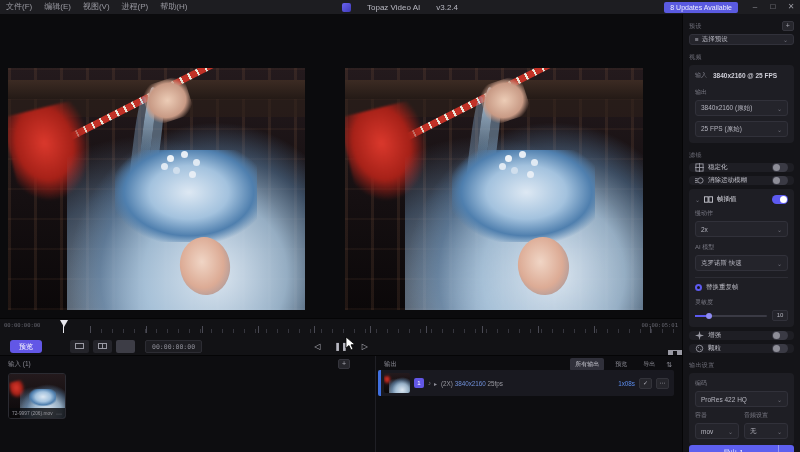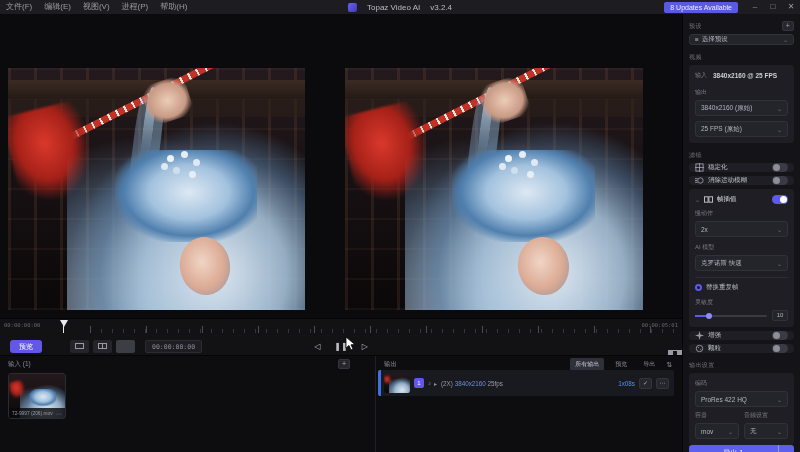--- a/index.html
+++ b/index.html
@@ -4,21 +4,21 @@
 <style>
   * { margin:0; padding:0; box-sizing:border-box; }
   html,body { background:#000; }
   body { font-family:"Liberation Sans", sans-serif; }
   .app { position:relative; width:800px; height:452px; background:#0f0f11; overflow:hidden; }
 
   
   .titlebar { position:absolute; top:0; left:0; width:800px; height:14px; background:#1d1d21;
     display:flex; align-items:center; font-size:8px; color:#9a9aa2; z-index:40; }
   .menu-item { padding:12px 6px; line-height:14px; cursor:default; }
-  .tb-center { position:absolute; left:50%; transform:translateX(-50%); display:flex; align-items:center; gap:10px; color:#b9b9c2; }
+  .tb-center { position:absolute; left:50%; transform:translateX(-50%); display:flex; align-items:center; gap:16px; color:#b9b9c2; }
   .tb-logo { width:9px; height:9px; background:linear-gradient(135deg,#6a63f0,#3f3ab8); border-radius:2px; }
   .tb-right { margin-left:auto; display:flex; align-items:center; height:14px; }
   .updates-badge { background:#5a5ae0; color:#eeeeff; font-size:7px; padding:1px 6px; border-radius:2px; margin-right:8px; line-height:9px; }
   .win-btn { width:18px; text-align:center; font-size:8px; color:#9a9aa2; line-height:14px; }
 
   
   .side { position:absolute; top:14px; right:0; width:118px; height:438px; background:#141418;
     border-left:1px solid #050506; padding:4px 6px 4px 6px; display:flex; flex-direction:column; overflow:hidden; }
   .sec-head { font-size:6px; color:#71717c; letter-spacing:.4px; display:flex; align-items:center; justify-content:space-between; margin:3px 0 3px; }
   .mini-btn { width:12px; height:10px; background:#26262c; border:1px solid #35353d; border-radius:2px;

